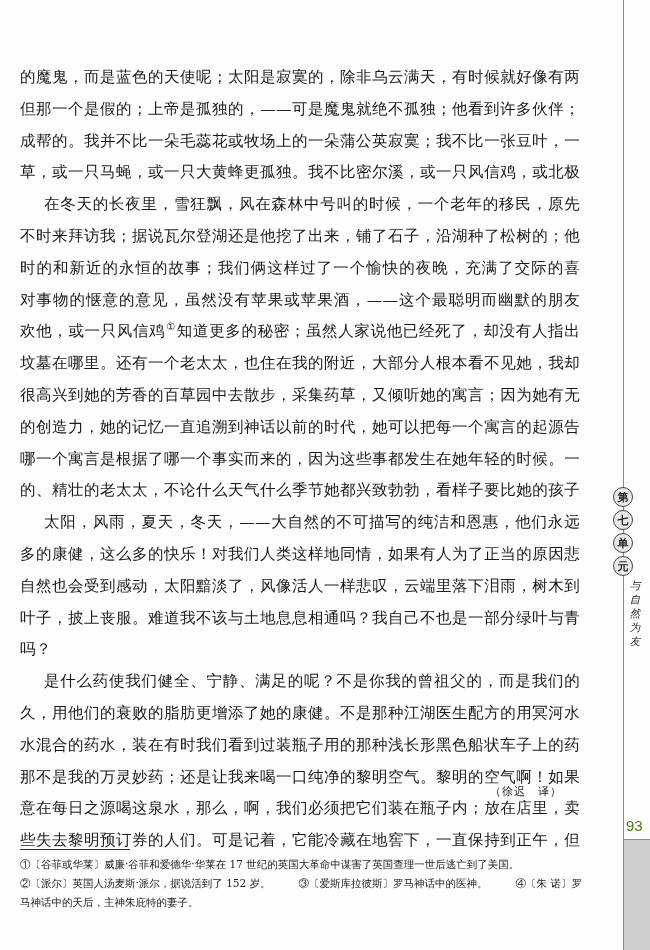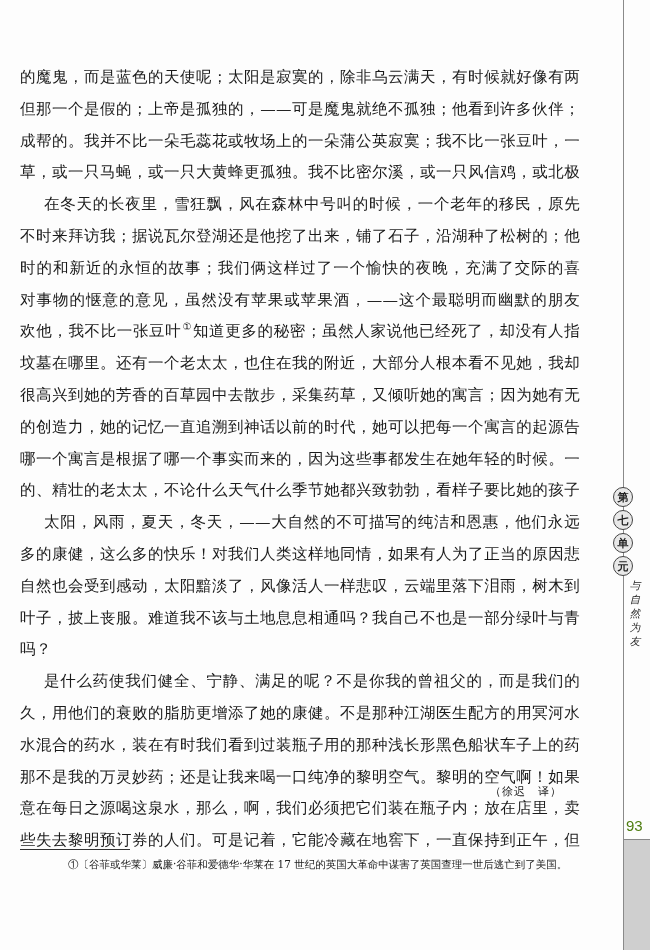--- a/index.html
+++ b/index.html
@@ -72,21 +72,20 @@
       position: absolute;
       left: 20px;
       top: 855px;
       width: 570px;
       font-size: 10.5px;
       line-height: 19px;
       font-weight: 500;
     }
     .fn-line {
       white-space: nowrap;
-      margin-left: 48px;
     }
     .fn-gap {
       display: inline-block;
       width: 28px;
     }
     
     .margin-rule {
       position: absolute;
       left: 623px;
       top: 0;
@@ -152,21 +151,21 @@
   <div class="body-text">
     <div class="line justify">的魔鬼，而是蓝色的天使呢；太阳是寂寞的，除非乌云满天，有时候就好像有两个太阳，</div>
     <div class="line justify">但那一个是假的；上帝是孤独的，——可是魔鬼就绝不孤独；他看到许多伙伴；他是要结</div>
     <div class="line justify">成帮的。我并不比一朵毛蕊花或牧场上的一朵蒲公英寂寞；我不比一张豆叶，一枝酢酱</div>
     <div class="line justify">草，或一只马蝇，或一只大黄蜂更孤独。我不比密尔溪，或一只风信鸡，或北极星，或南</div>
 
     <div class="line indent justify">在冬天的长夜里，雪狂飘，风在森林中号叫的时候，一个老年的移民，原先的主人，</div>
     <div class="line justify">不时来拜访我；据说瓦尔登湖还是他挖了出来，铺了石子，沿湖种了松树的；他告诉我旧</div>
     <div class="line justify">时的和新近的永恒的故事；我们俩这样过了一个愉快的夜晚，充满了交际的喜悦，交换了</div>
     <div class="line justify">对事物的惬意的意见，虽然没有苹果或苹果酒，——这个最聪明而幽默的朋友啊，我真喜</div>
-    <div class="line justify"><span>欢他，我不比一张豆叶</span><sup class="note">①</sup><span>知道更多的秘密；虽然人家说他已经死了，却没有人指出过他的</span></div>
+    <div class="line justify"><span>欢他，或一只风信鸡</span><sup class="note">①</sup><span>知道更多的秘密；虽然人家说他已经死了，却没有人指出过他的</span></div>
     <div class="line justify">坟墓在哪里。还有一个老太太，也住在我的附近，大部分人根本看不见她，我却有时候</div>
     <div class="line justify">很高兴到她的芳香的百草园中去散步，采集药草，又倾听她的寓言；因为她有无比丰富</div>
     <div class="line justify">的创造力，她的记忆一直追溯到神话以前的时代，她可以把每一个寓言的起源告诉我；</div>
     <div class="line justify">哪一个寓言是根据了哪一个事实而来的，因为这些事都发生在她年轻的时候。一个红润</div>
     <div class="line justify">的、精壮的老太太，不论什么天气什么季节她都兴致勃勃，看样子要比她的孩子活得还</div>
 
     <div class="line indent justify">太阳，风雨，夏天，冬天，——大自然的不可描写的纯洁和恩惠，他们永远提供这么</div>
     <div class="line justify">多的康健，这么多的快乐！对我们人类这样地同情，如果有人为了正当的原因悲痛，那大</div>
     <div class="line justify">自然也会受到感动，太阳黯淡了，风像活人一样悲叹，云端里落下泪雨，树木到仲夏脱下</div>
     <div class="line justify">叶子，披上丧服。难道我不该与土地息息相通吗？我自己不也是一部分绿叶与青菜的泥土</div>
@@ -180,20 +179,24 @@
     <div class="line justify">些失去黎明预订券的人们。可是记着，它能冷藏在地窖下，一直保持到正午，但要在那以</div>
 
   </div>
 
   <div class="translator">（徐迟　译）</div>
 
   <div class="footnote-rule"></div>
 
   <div class="footnotes">
     <div class="fn-line">①〔谷菲或华莱〕威廉·谷菲和爱德华·华莱在 17 世纪的英国大革命中谋害了英国查理一世后逃亡到了美国。</div>
+    <div class="fn-line">
+      <span>②〔派尔〕英国人汤麦斯·派尔，据说活到了 152 岁。</span><span class="fn-gap"></span><span>③〔爱斯库拉彼斯〕罗马神话中的医神。</span><span class="fn-gap"></span><span>④〔朱 诺〕罗</span>
+    </div>
+    <div class="fn-line">马神话中的天后，主神朱庇特的妻子。</div>
   </div>
 
   <div class="margin-rule"></div>
 
   <div class="unit-badges">
     <div class="unit-badge">第</div>
     <div class="unit-badge">七</div>
     <div class="unit-badge">单</div>
     <div class="unit-badge">元</div>
   </div>

